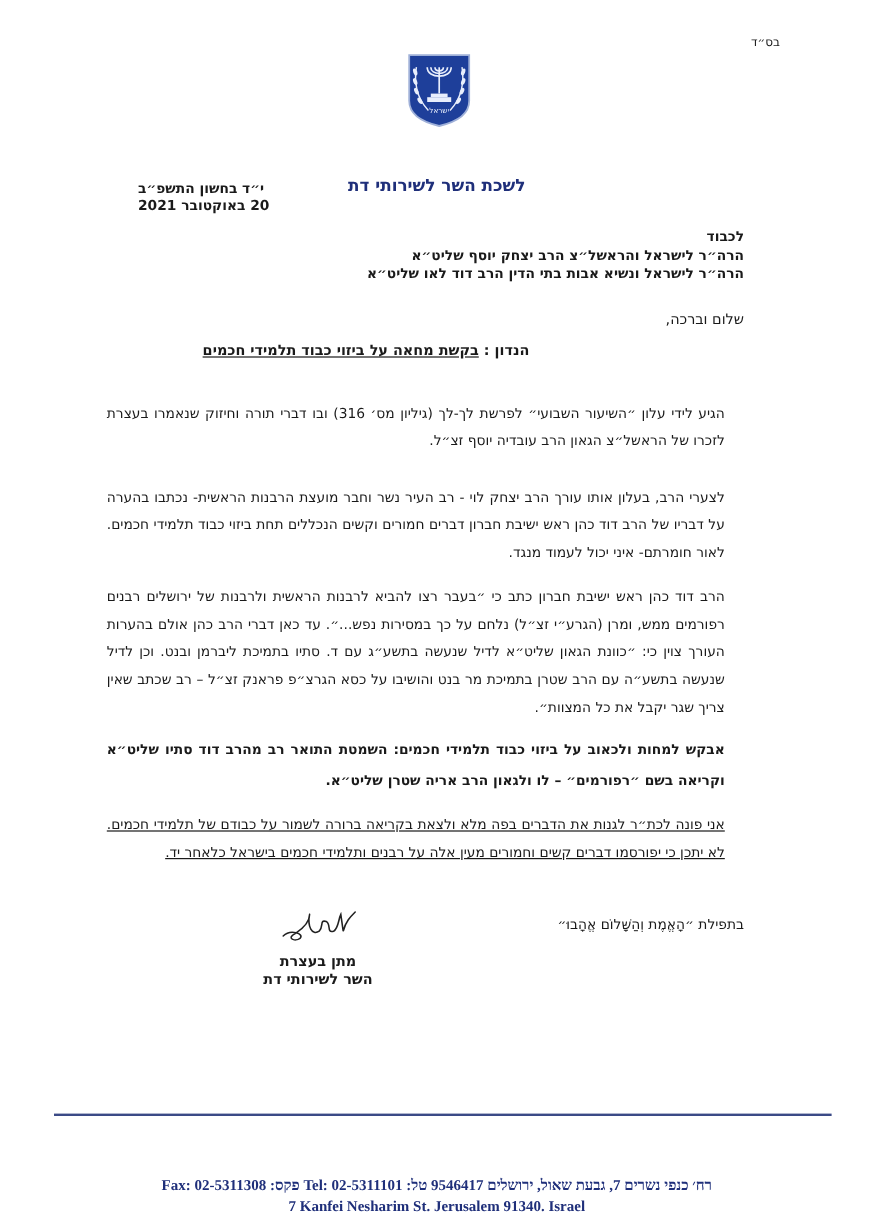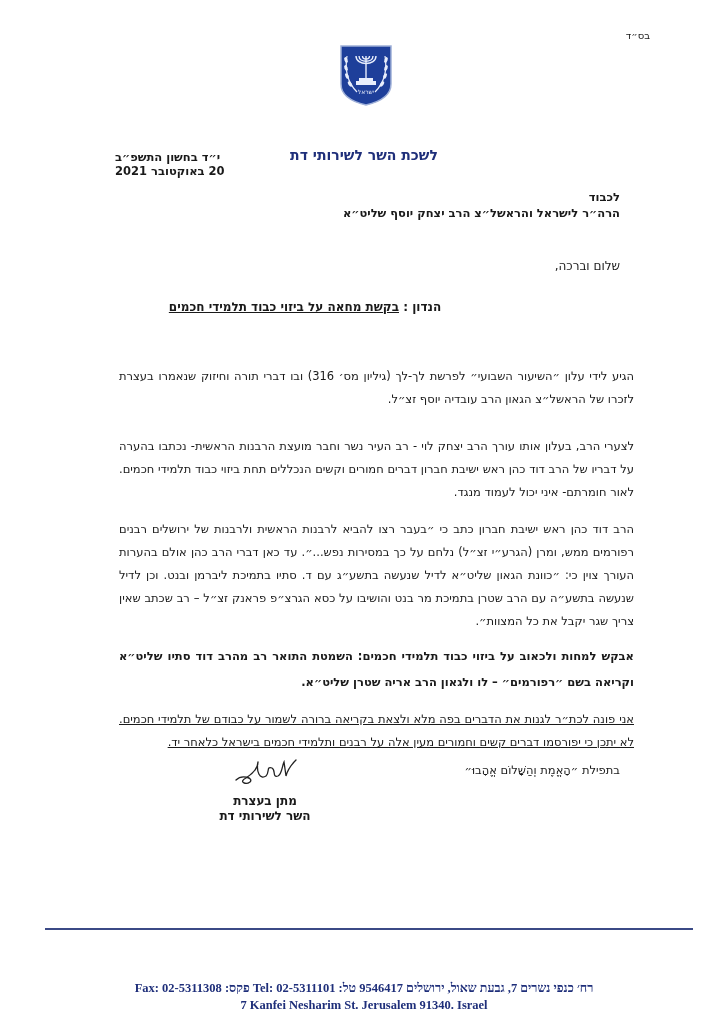--- a/index.html
+++ b/index.html
@@ -20,24 +20,24 @@
     font-size: 14px; color: #1f2f7a; direction: rtl; margin-top: 35px;
   }
 
   .date-block { top: 150px; left: 115px; font-size: 11.5px; line-height: 14px; font-weight: bold; direction: rtl; text-align: left; }
   .date-block div { direction: rtl; unicode-bidi: plaintext; text-align: left; }
 
   .recipients { top: 190px; right: 108px; width: 500px; font-size: 11.5px; line-height: 15.5px; font-weight: bold; }
 
   .greeting { top: 259px; right: 108px; font-size: 12px; }
 
-  .subject { top: 300px; left: 0; width: 610px; text-align: center; font-size: 12px; font-weight: bold; direction: rtl; }
+  .subject { top: 285px; left: 0; width: 610px; text-align: center; font-size: 12px; font-weight: bold; direction: rtl; }
   .subject .u { text-decoration: underline; }
 
-  .para { right: 94px; width: 515px; font-size: 11.5px; line-height: 23px; text-align: justify; text-align-last: right; margin-top: 32px; }
+  .para { right: 124px; width: 515px; font-size: 11.5px; line-height: 23px; text-align: justify; text-align-last: right; }
   .p1 { top: 333px; }
   .p2 { top: 403px; }
   .p3 { top: 486px; }
   .p4 { top: 611px; font-weight: bold; line-height: 26px; }
   .p5 { top: 676px; text-decoration: underline; }
 
   .closing { top: 763px; right: 108px; font-size: 11.5px; }
 
   .signature { top: 758px; left: 232px; width: 70px; height: 28px; }
   .signer { top: 794px; left: 200px; width: 130px; text-align: center; font-size: 12px; font-weight: bold; line-height: 15px; direction: rtl; }
@@ -87,20 +87,21 @@
 <div class="abs office-title">לשכת השר לשירותי דת</div>
 
 <div class="abs date-block">
   <div>י״ד בחשון התשפ״ב</div>
   <div>20 באוקטובר 2021</div>
 </div>
 
 <div class="abs rtl recipients">
   <div>לכבוד</div>
   <div>הרה״ר לישראל והראשל״צ הרב יצחק יוסף שליט״א</div>
+  <div>הרה״ר לישראל ונשיא אבות בתי הדין הרב דוד לאו שליט״א</div>
 </div>
 
 <div class="abs rtl greeting">שלום וברכה,</div>
 
 <div class="abs subject">
   <span>הנדון :</span>
   <span class="u">בקשת מחאה על ביזוי כבוד תלמידי חכמים</span>
 </div>
 
 <div class="abs rtl para p1">הגיע לידי עלון ״השיעור השבועי״ לפרשת לך-לך (גיליון מס׳ 316) ובו דברי תורה וחיזוק שנאמרו בעצרת לזכרו של הראשל״צ הגאון הרב עובדיה יוסף זצ״ל.</div>

